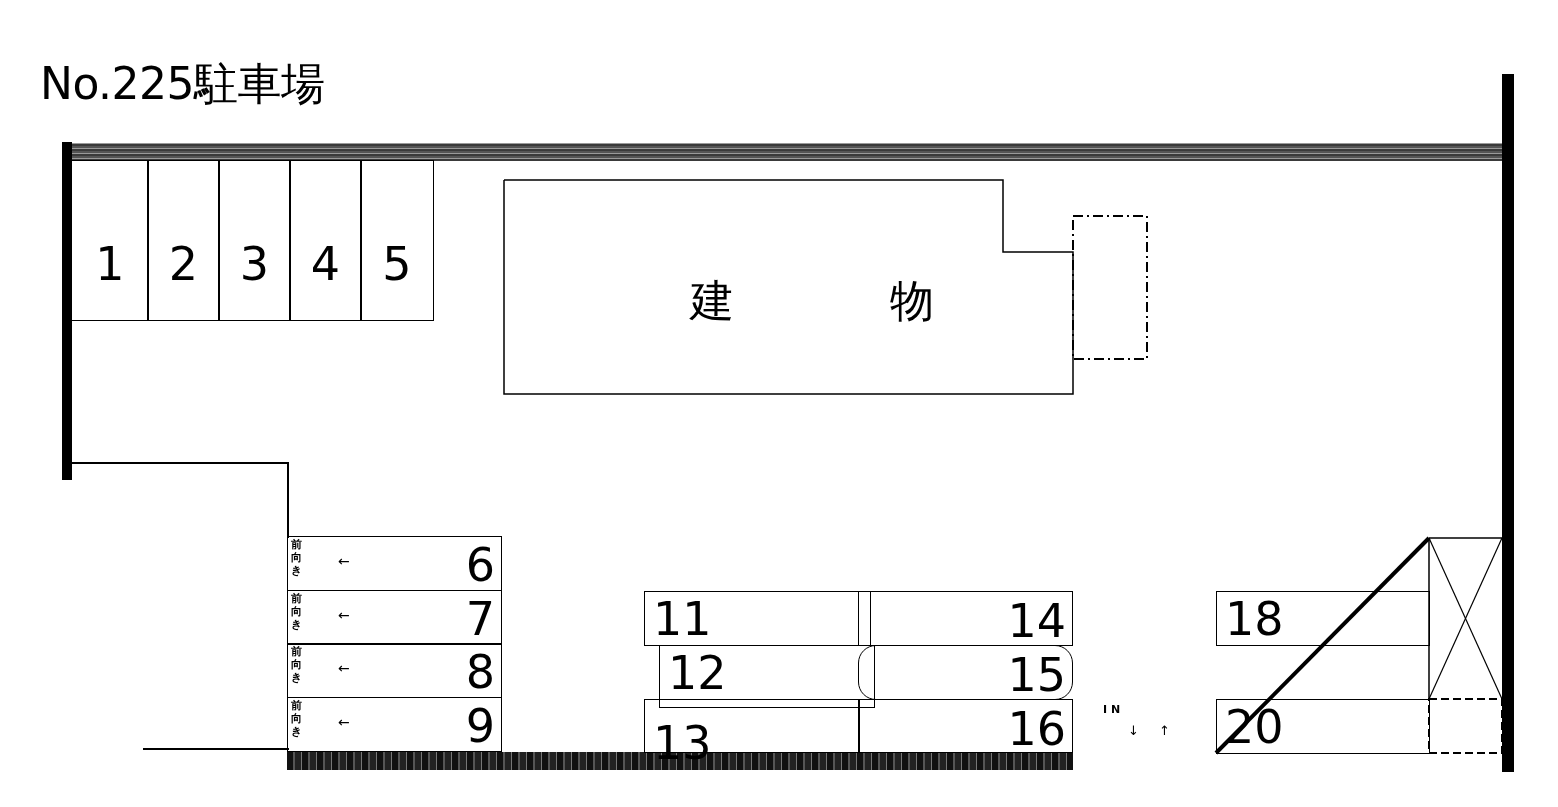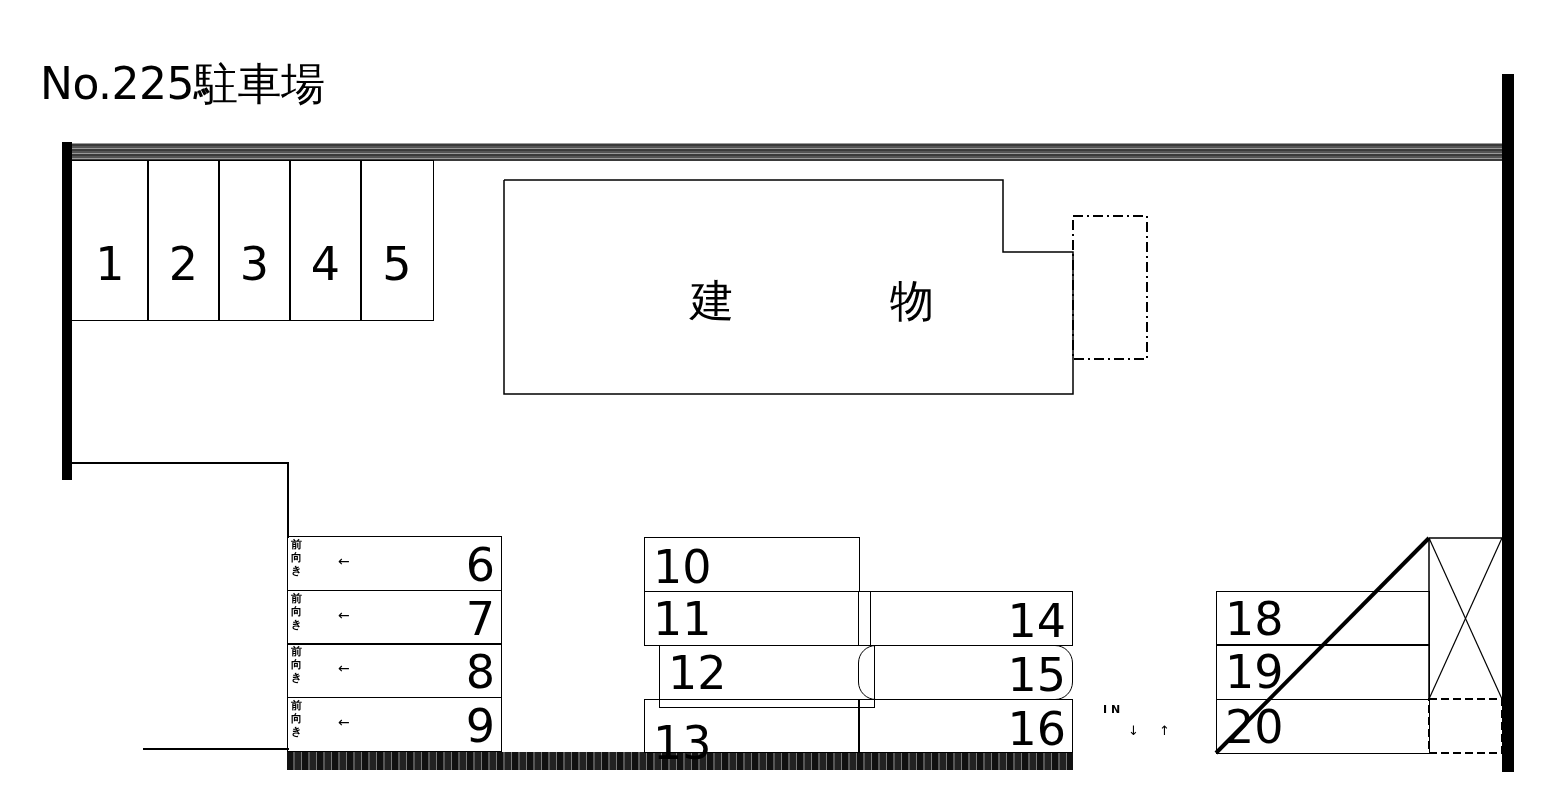--- a/index.html
+++ b/index.html
@@ -86,23 +86,20 @@
   <div class="abs slot" style="left:0; top:161px; width:215px; height:55px;">
     <div class="abs front-label" style="left:3px; top:1px; white-space:pre;">前
 向
 き</div>
     <span class="abs arrow" style="left:50px; top:16px;">←</span>
     <span class="abs num" style="right:6px; top:5px;">9</span>
   </div>
 </div>
 
 <div class="abs" style="left:644px; top:537px; width:216px; height:216px;">
-  <div class="abs slot" style="left:0; top:0; width:216px; height:55px;">
-    <span class="abs num" style="left:8px; top:6px;">10</span>
-  </div>
   <div class="abs slot" style="left:0; top:54px; width:227px; height:55px;">
     <span class="abs num" style="left:8px; top:4px;">11</span>
   </div>
   <div class="abs slot" style="left:15px; top:108px; width:216px; height:63px;">
     <span class="abs num" style="left:8px; top:4px;">12</span>
   </div>
   <div class="abs slot" style="left:0; top:162px; width:216px; height:54px;">
     <span class="abs num" style="left:8px; top:20px;">13</span>
   </div>
 </div>
@@ -119,23 +116,20 @@
   </div>
 </div>
 
 <div class="abs in-label" style="left:1103px; top:703px;">IN</div>
 <div class="abs in-arrows" style="left:1128px; top:723px;">↓ ↑</div>
 
 <div class="abs" style="left:1216px; top:537px; width:214px; height:217px;">
   <div class="abs slot" style="left:0; top:54px; width:214px; height:55px;">
     <span class="abs num" style="left:8px; top:4px;">18</span>
   </div>
-  <div class="abs slot" style="left:0; top:107px; width:214px; height:56px;">
-    <span class="abs num" style="left:8px; top:4px;">19</span>
-  </div>
   <div class="abs slot" style="left:0; top:162px; width:214px; height:55px;">
     <span class="abs num" style="left:8px; top:4px;">20</span>
   </div>
 </div>
 
 <svg class="overlay" width="1558" height="807">
   <line x1="1216" y1="753" x2="1429" y2="538" stroke="#000" stroke-width="4"></line>
   <line x1="1429" y1="538" x2="1502" y2="538" stroke="#000" stroke-width="1.5"></line>
   <line x1="1429" y1="538" x2="1429" y2="699" stroke="#000" stroke-width="1.5"></line>
   <line x1="1429" y1="538" x2="1502" y2="699" stroke="#000" stroke-width="1.2"></line>

